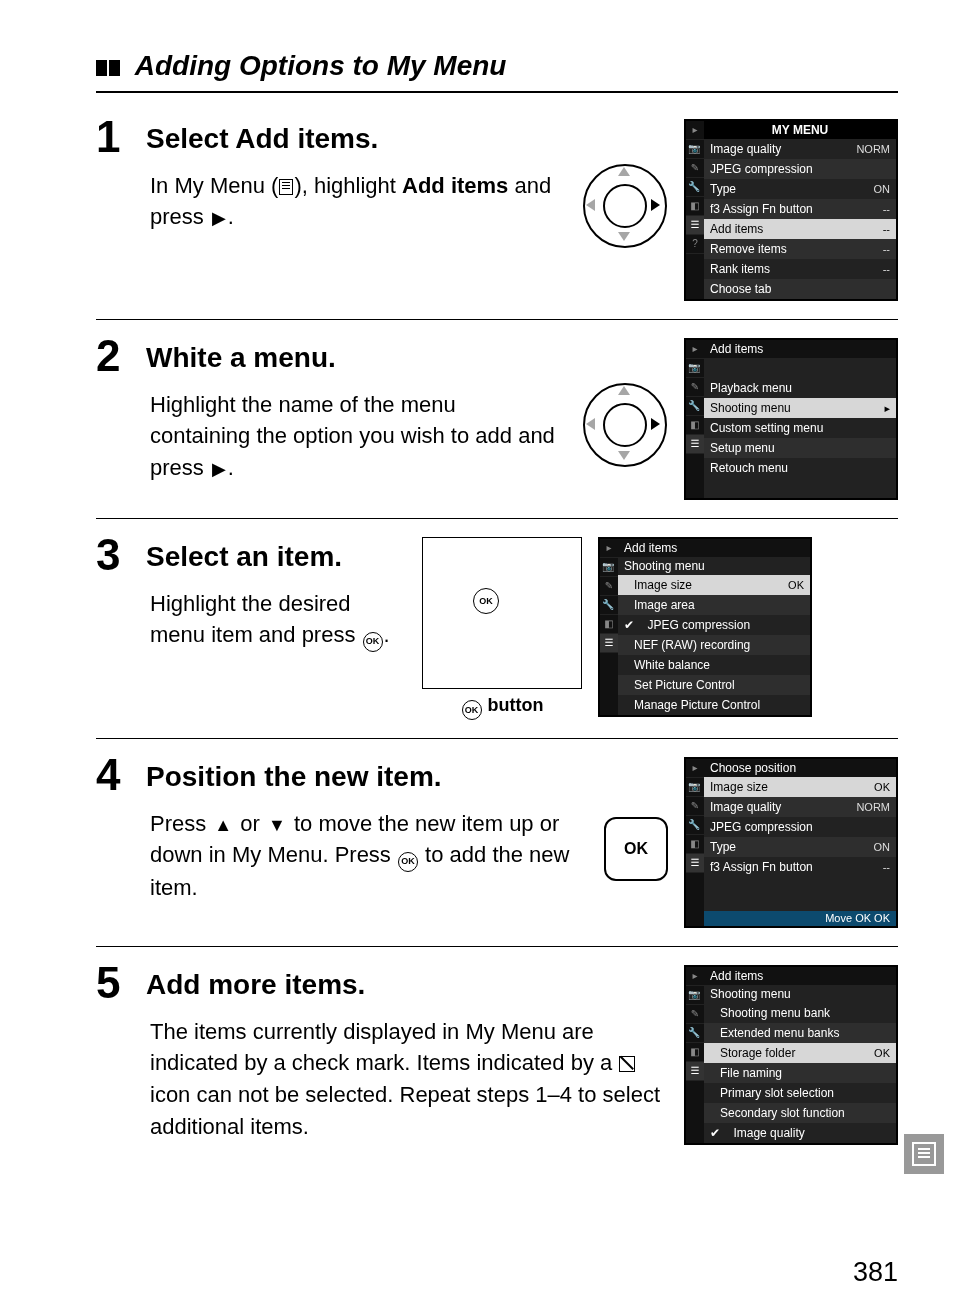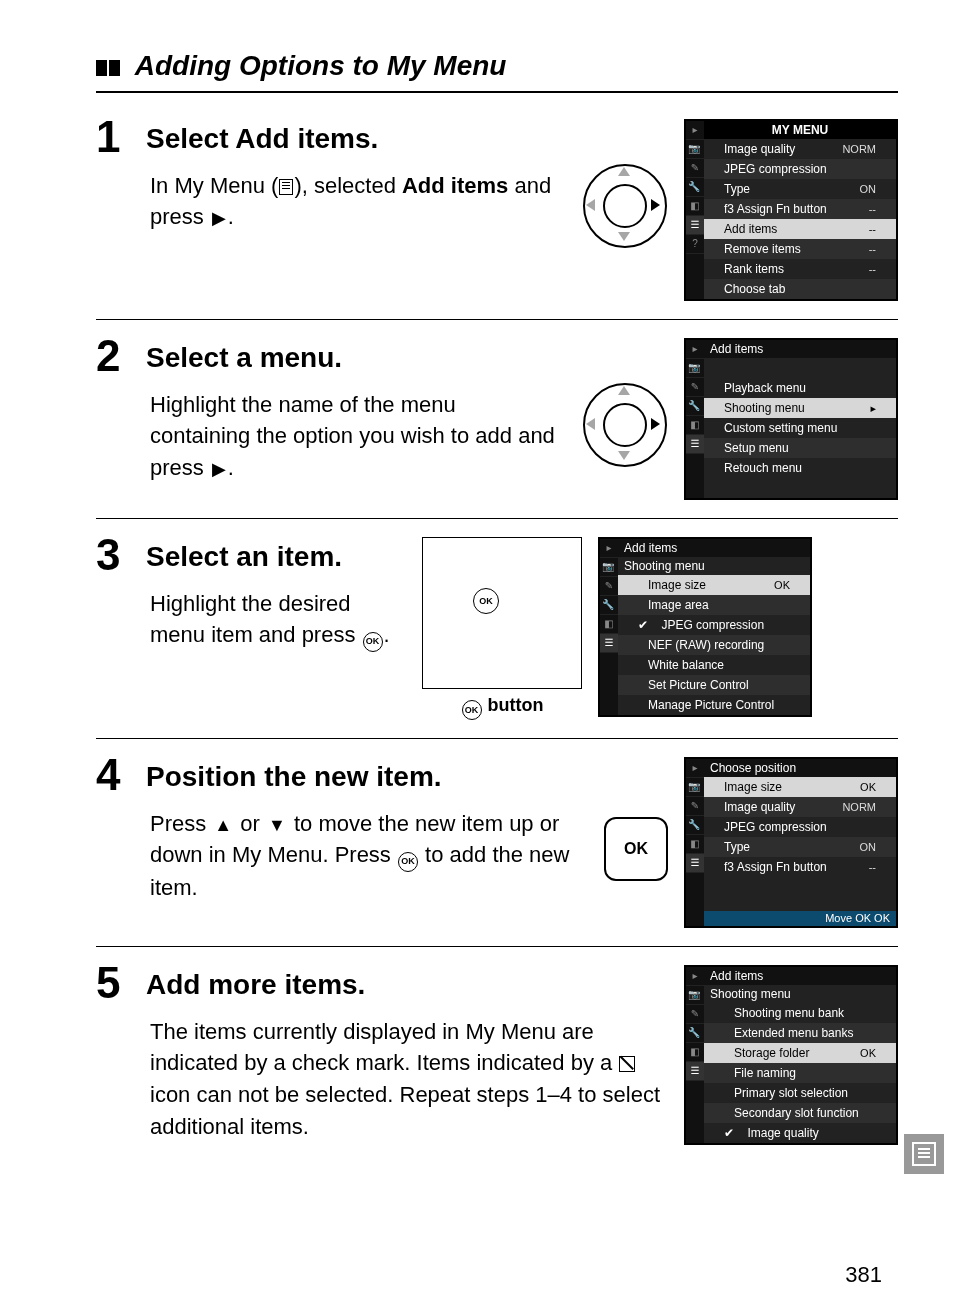--- a/index.html
+++ b/index.html
@@ -231,21 +231,21 @@
   .lcd .hdr {
     background:#111;
     color:#fff;
     font-size:12px;
     padding:3px 6px;
   }
   .lcd .row {
     display:flex;
     justify-content:space-between;
     align-items:center;
-    padding:2px 20px;
+    padding:2px 6px;
     color:#fff;
     font-size:12px;
     min-height:16px;
   }
   .lcd .row.dark1 { background:#222; }
   .lcd .row.dark2 { background:#2e2e2e; }
   .lcd .row.sel {
     background:#d7d7d7;
     color:#000;
   }
@@ -258,22 +258,22 @@
     background:#0c4a6e;
     color:#fff;
     font-size:11px;
     text-align:right;
     padding:2px 6px;
   }
 
   .page-number {
     position:absolute;
     bottom:26px;
-    right:72px;
-    font-size:22px;
+    right:56px;
+    font-size:27px;
     text-align:right;
   }
   .margin-tab {
     position:absolute;
     right:10px;
     bottom:140px;
     width:40px;
     height:40px;
     background:#999;
     display:flex;
@@ -303,21 +303,21 @@
     <span class="sq-marks"><span></span><span></span></span>
     <span>Adding Options to My Menu</span>
   </div>
 
   <div class="step">
     <div class="step-num">1</div>
     <div class="step-body">
       <div class="step-text">
         <div class="step-title">Select Add items.</div>
         <div class="step-desc">
-          <span>In My Menu (</span><span class="mymenu-sym"></span><span>), selected </span><span class="bold">Add items</span><span> and press </span><span class="tri">▶</span><span>.</span>
+          <span>In My Menu (</span><span class="mymenu-sym"></span><span>), highlight </span><span class="bold">Add items</span><span> and press </span><span class="tri">▶</span><span>.</span>
         </div>
       </div>
       <div class="dpad">
         <div class="ring"></div>
           <div class="center"></div>
         <div class="arrow up"></div>
           <div class="arrow down"></div>
         <div class="arrow left"></div>
           <div class="arrow right fill"></div>
       </div>
@@ -369,21 +369,21 @@
             </div>
         </div>
       </div>
     </div>
   </div>
 
   <div class="step">
     <div class="step-num">2</div>
     <div class="step-body">
       <div class="step-text">
-        <div class="step-title">Select a menu.</div>
+        <div class="step-title">White a menu.</div>
         <div class="step-desc">
           <span>Highlight the name of the menu containing the option you wish to add and press </span><span class="tri">▶</span><span>.</span>
         </div>
       </div>
       <div class="dpad">
         <div class="ring"></div>
           <div class="center"></div>
         <div class="arrow up"></div>
           <div class="arrow down"></div>
         <div class="arrow left"></div>

